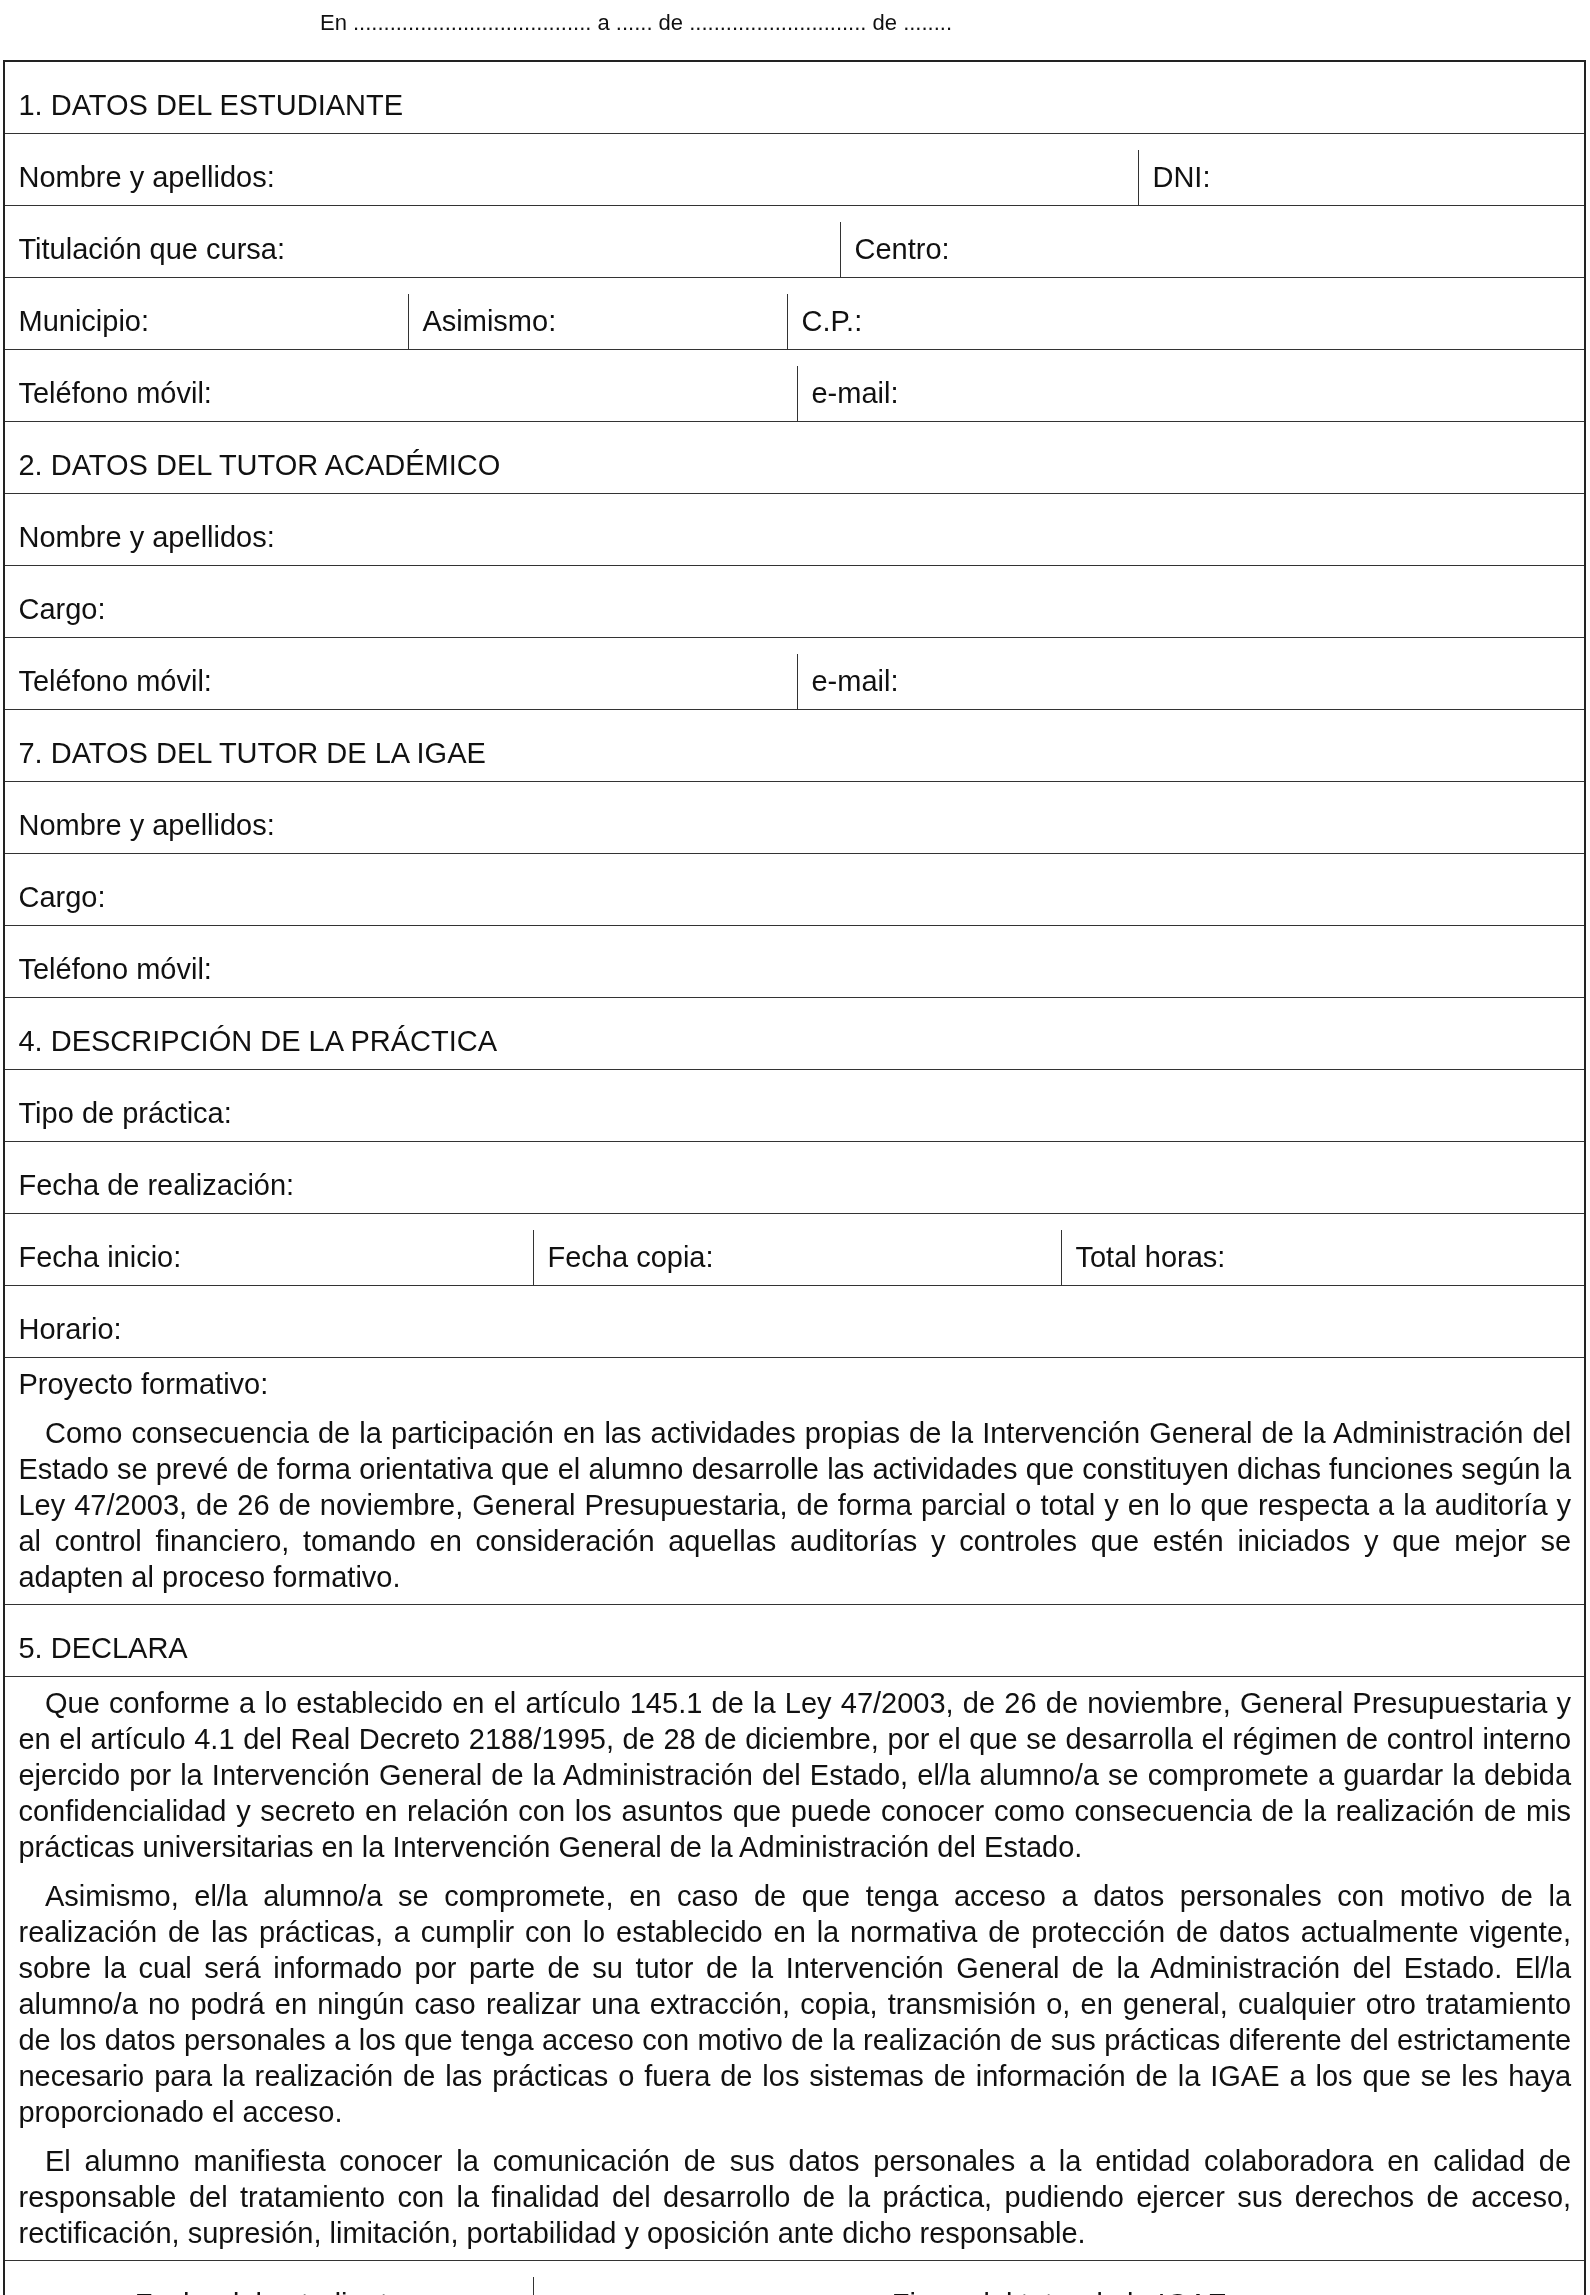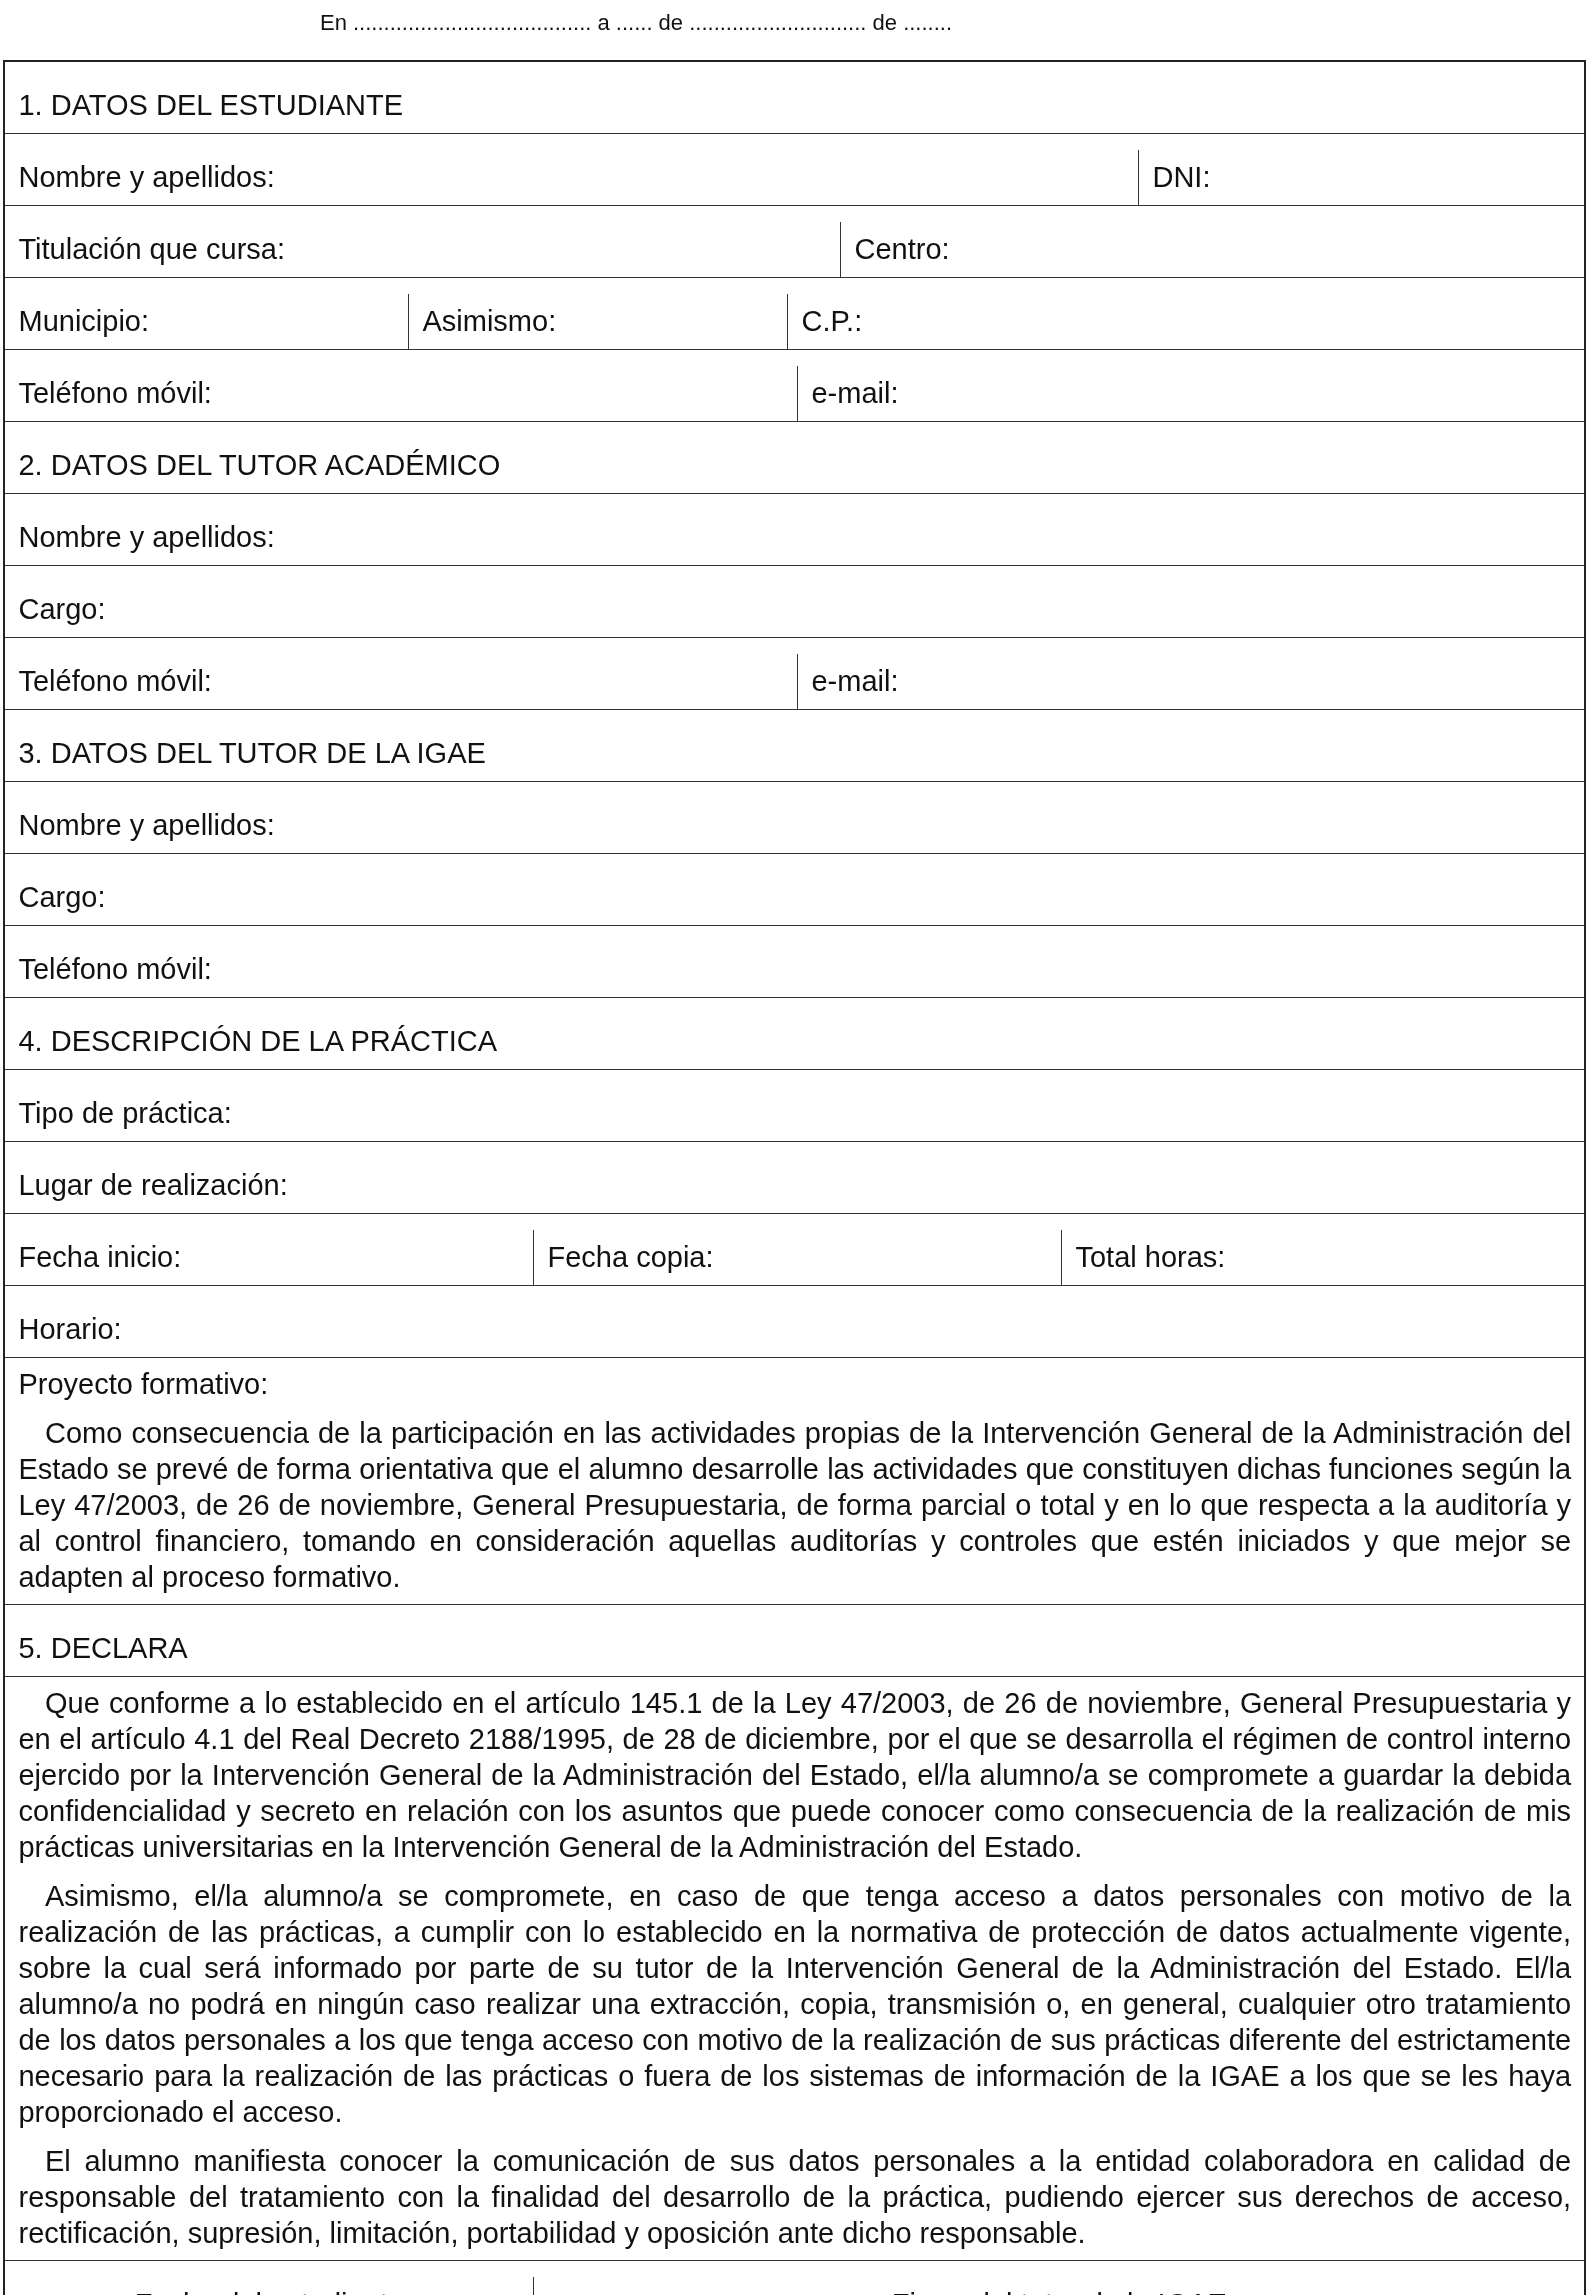--- a/index.html
+++ b/index.html
@@ -77,40 +77,40 @@
   </div>
   <div class="row">
     <div class="cell" style="width:100%">Cargo:</div>
   </div>
   <div class="row">
     <div class="cell" style="width:792px">Teléfono móvil:</div>
     <div class="cell" style="flex:1">e-mail:</div>
   </div>
 
   <div class="row">
-    <div class="cell" style="width:100%">3. DATOS DEL TUTOR DE LA IGAE</div>
+    <div class="cell" style="width:100%">7. DATOS DEL TUTOR DE LA IGAE</div>
   </div>
   <div class="row">
     <div class="cell" style="width:100%">Nombre y apellidos:</div>
   </div>
   <div class="row">
     <div class="cell" style="width:100%">Cargo:</div>
   </div>
   <div class="row">
     <div class="cell" style="width:100%">Teléfono móvil:</div>
   </div>
 
   <div class="row">
     <div class="cell" style="width:100%">4. DESCRIPCIÓN DE LA PRÁCTICA</div>
   </div>
   <div class="row">
     <div class="cell" style="width:100%">Tipo de práctica:</div>
   </div>
   <div class="row">
-    <div class="cell" style="width:100%">Lugar de realización:</div>
+    <div class="cell" style="width:100%">Fecha de realización:</div>
   </div>
   <div class="row">
     <div class="cell" style="width:528px">Fecha inicio:</div>
     <div class="cell" style="width:528px">Fecha copia:</div>
     <div class="cell" style="flex:1">Total horas:</div>
   </div>
   <div class="row">
     <div class="cell" style="width:100%">Horario:</div>
   </div>
   <div class="row">

